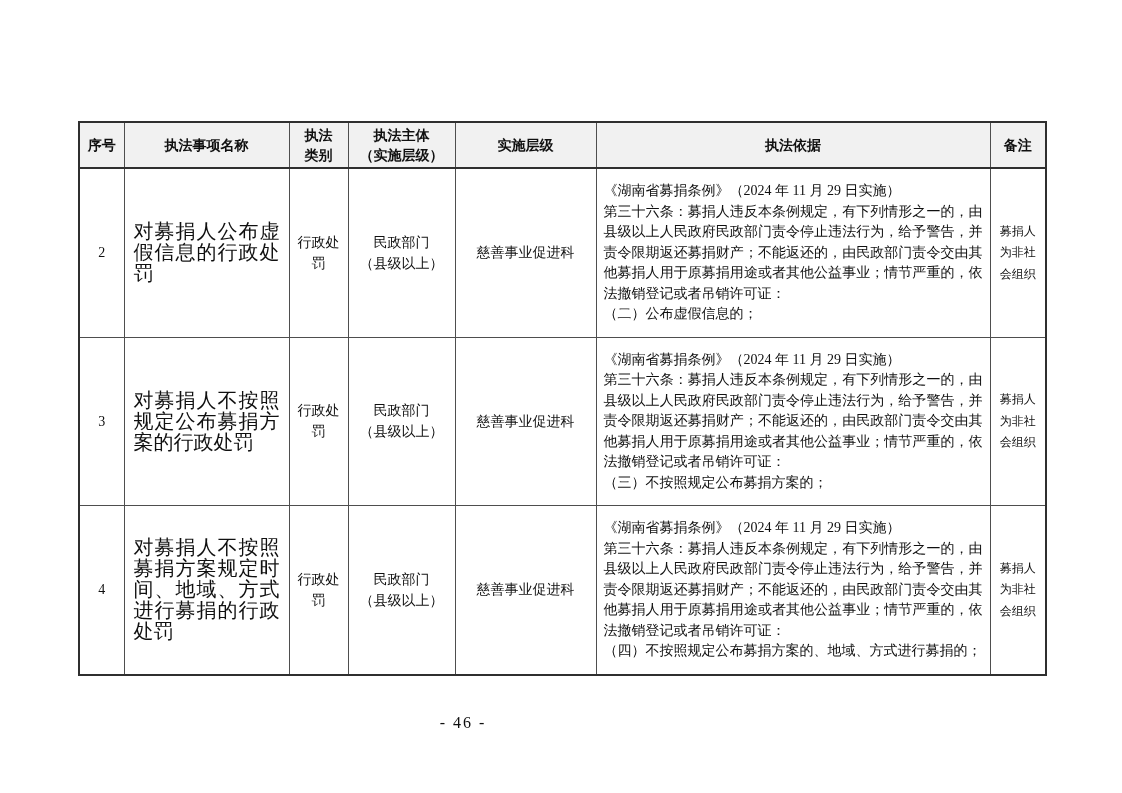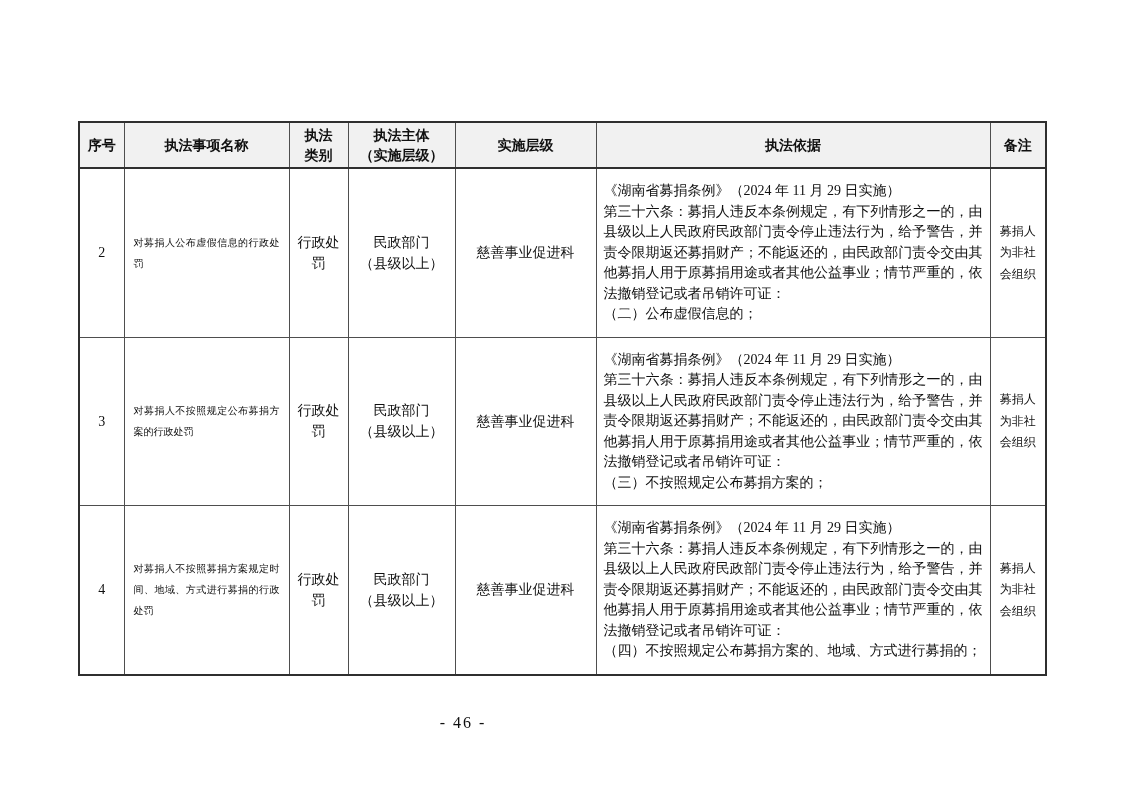--- a/index.html
+++ b/index.html
@@ -39,21 +39,21 @@
   .enf-table tbody tr.r2 { height: 150px; }
 
   td.c-center {
     text-align: center;
     font-size: 14px;
     line-height: 21px;
     white-space: pre-line;
     padding: 2px 4px;
   }
   td.c-name {
-    font-size: 10px;
+    font-size: 20px;
     line-height: 21px;
     text-align: justify;
     text-justify: inter-character;
     padding: 8px 9px;
   }
   td.c-basis {
     font-size: 14px;
     line-height: 20.5px;
     text-align: justify;
     text-justify: inter-character;

